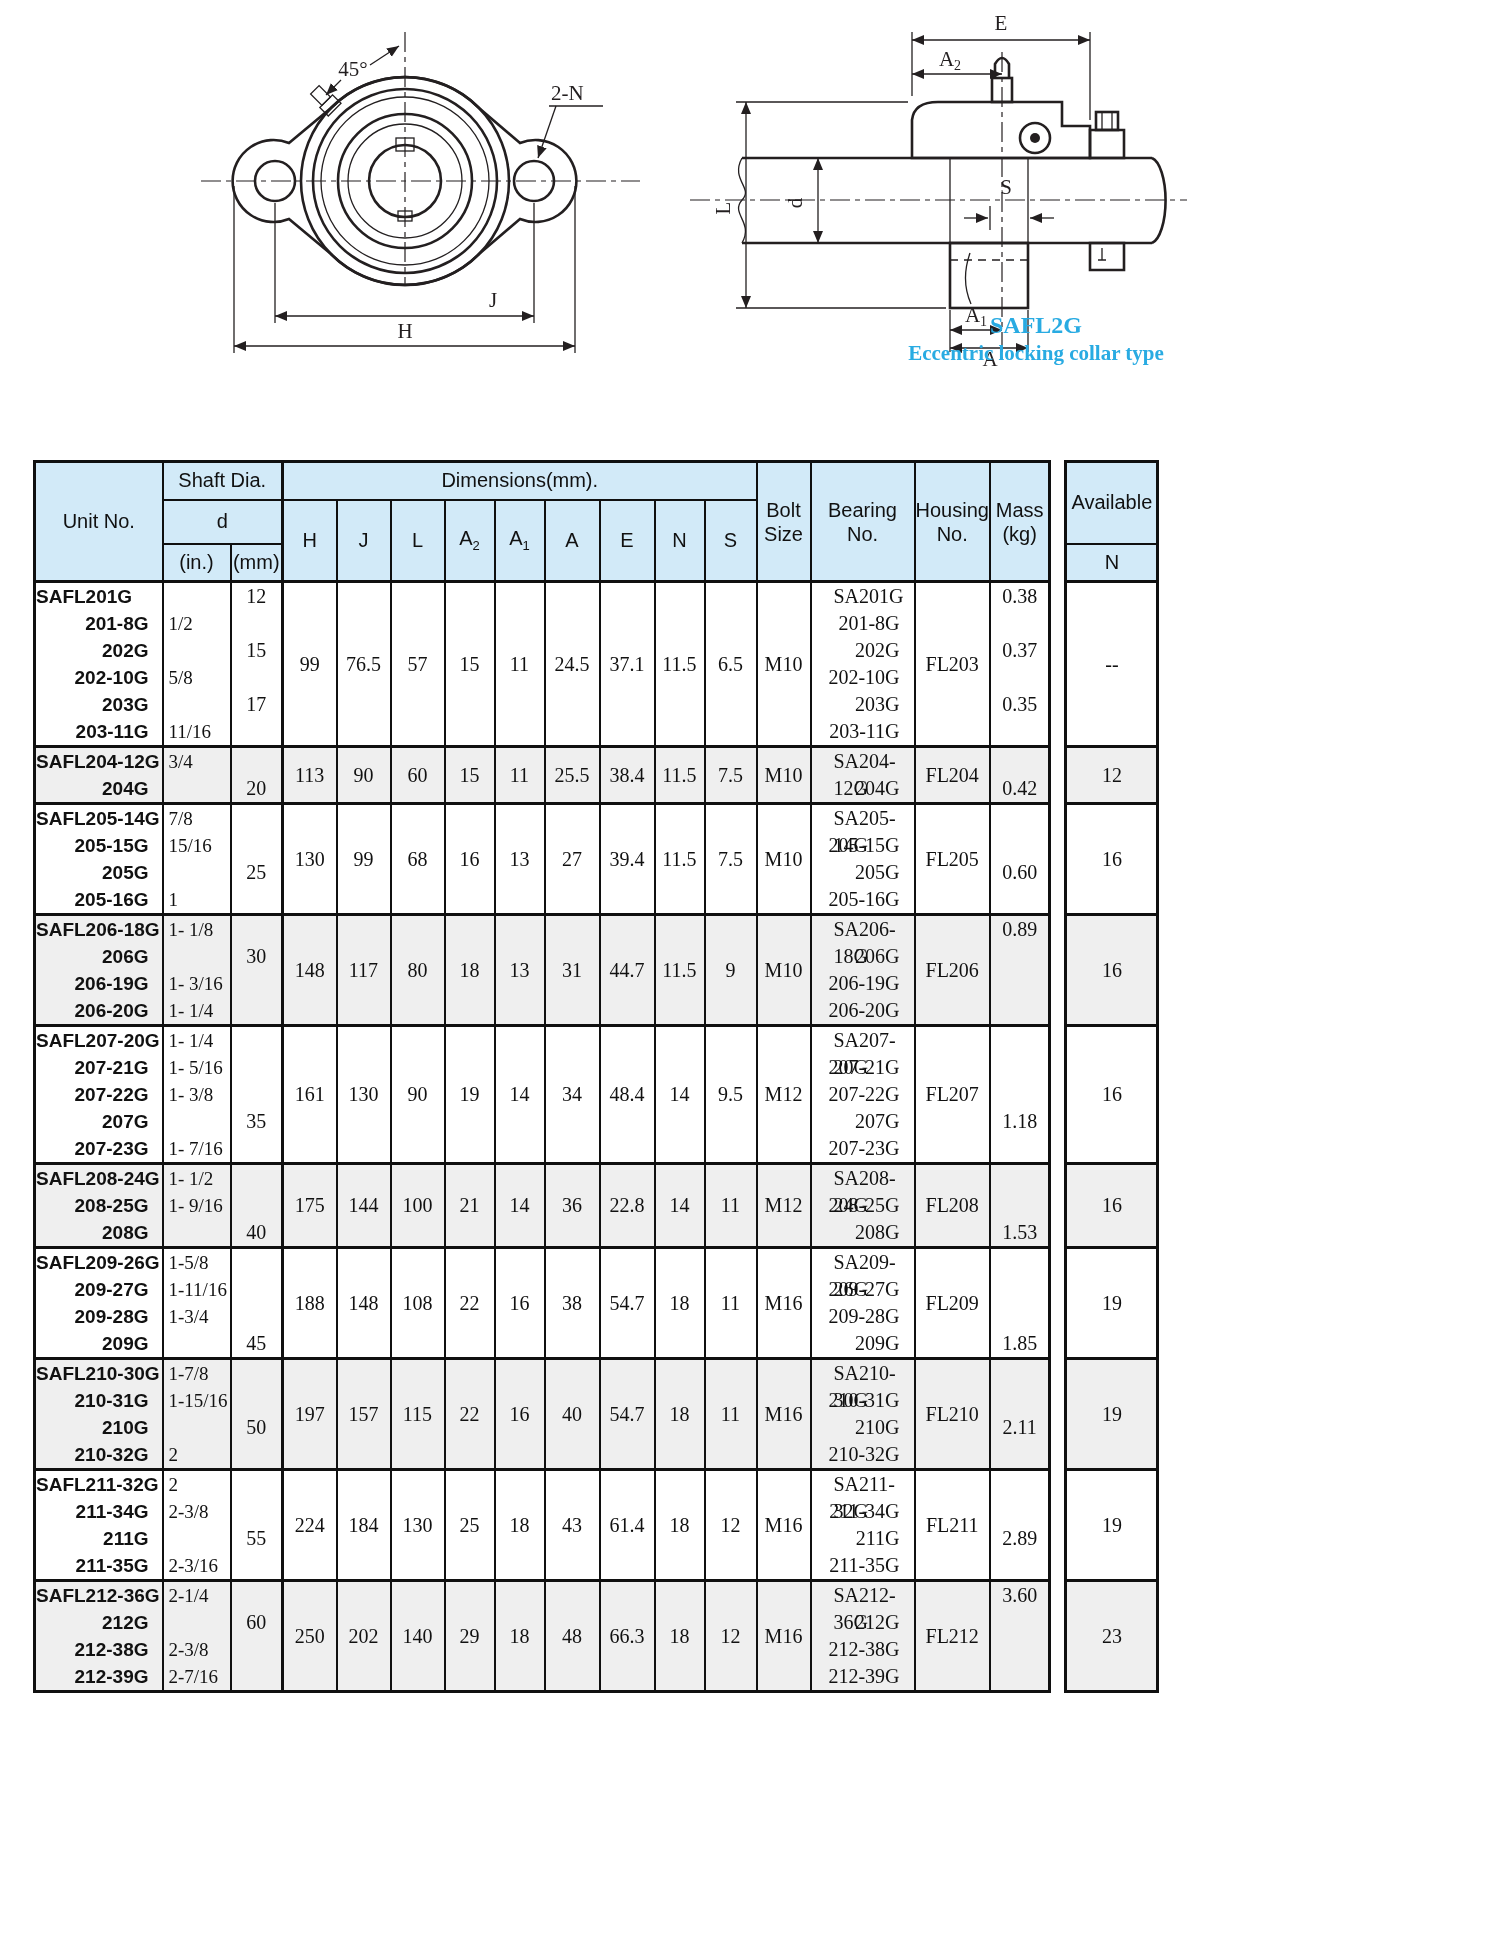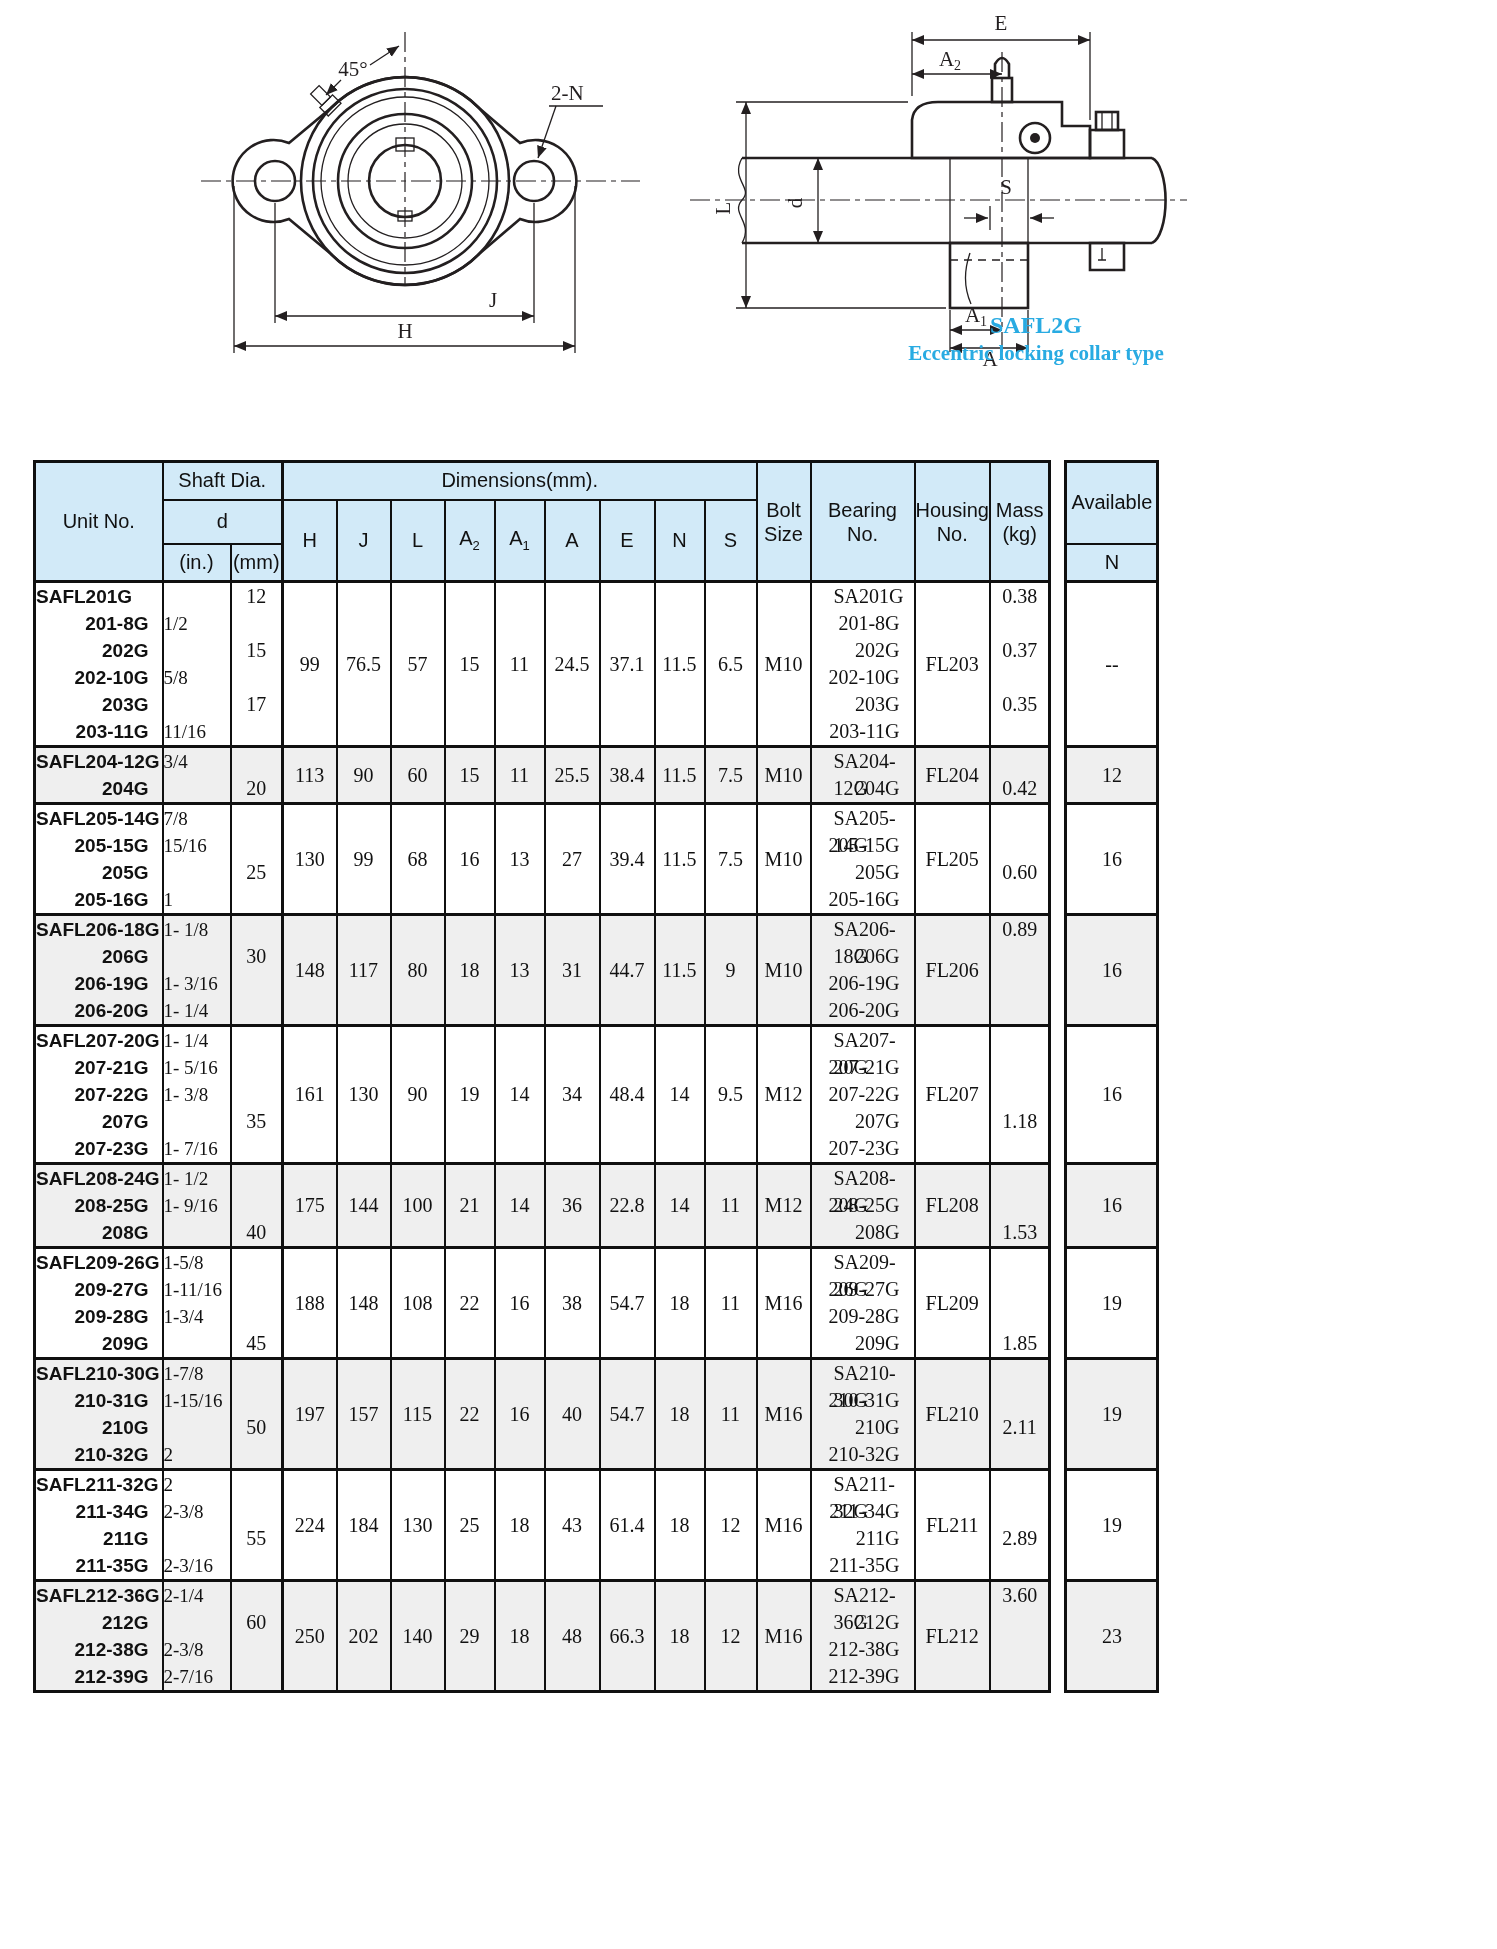--- a/index.html
+++ b/index.html
@@ -28,21 +28,21 @@
   .cr{border-right:3px solid #101010 !important;}
   .ca{border-left:3px solid #101010 !important;border-right:3px solid #101010 !important;}
   .thL{border-left:3px solid #101010 !important;}
   td.sp{border:none !important;background:#ffffff !important;}
   tr.alt td{background:#efefef;}
   td.stack{vertical-align:top;padding:5px 0 3px;}
   .l{height:27px;line-height:27px;font-size:20px;font-family:"Liberation Serif",serif;}
   .ucell .l{font-family:"Liberation Sans",sans-serif;font-weight:bold;font-size:19px;}
   .u0{text-align:left;}
   .u{text-align:right;padding-right:13px;}
-  .fr{text-align:left;font-size:19px;}
+  .fr{text-align:left;padding-left:5px;font-size:19px;}
   .mmv,.msv{text-align:center;}
   .b0{text-align:left;padding-left:22px;}
   .b{text-align:right;padding-right:14px;}
   td.num{font-family:"Liberation Serif",serif;font-size:20px;}
 </style>
 </head>
 <body>
 
 <div class="page">
 

